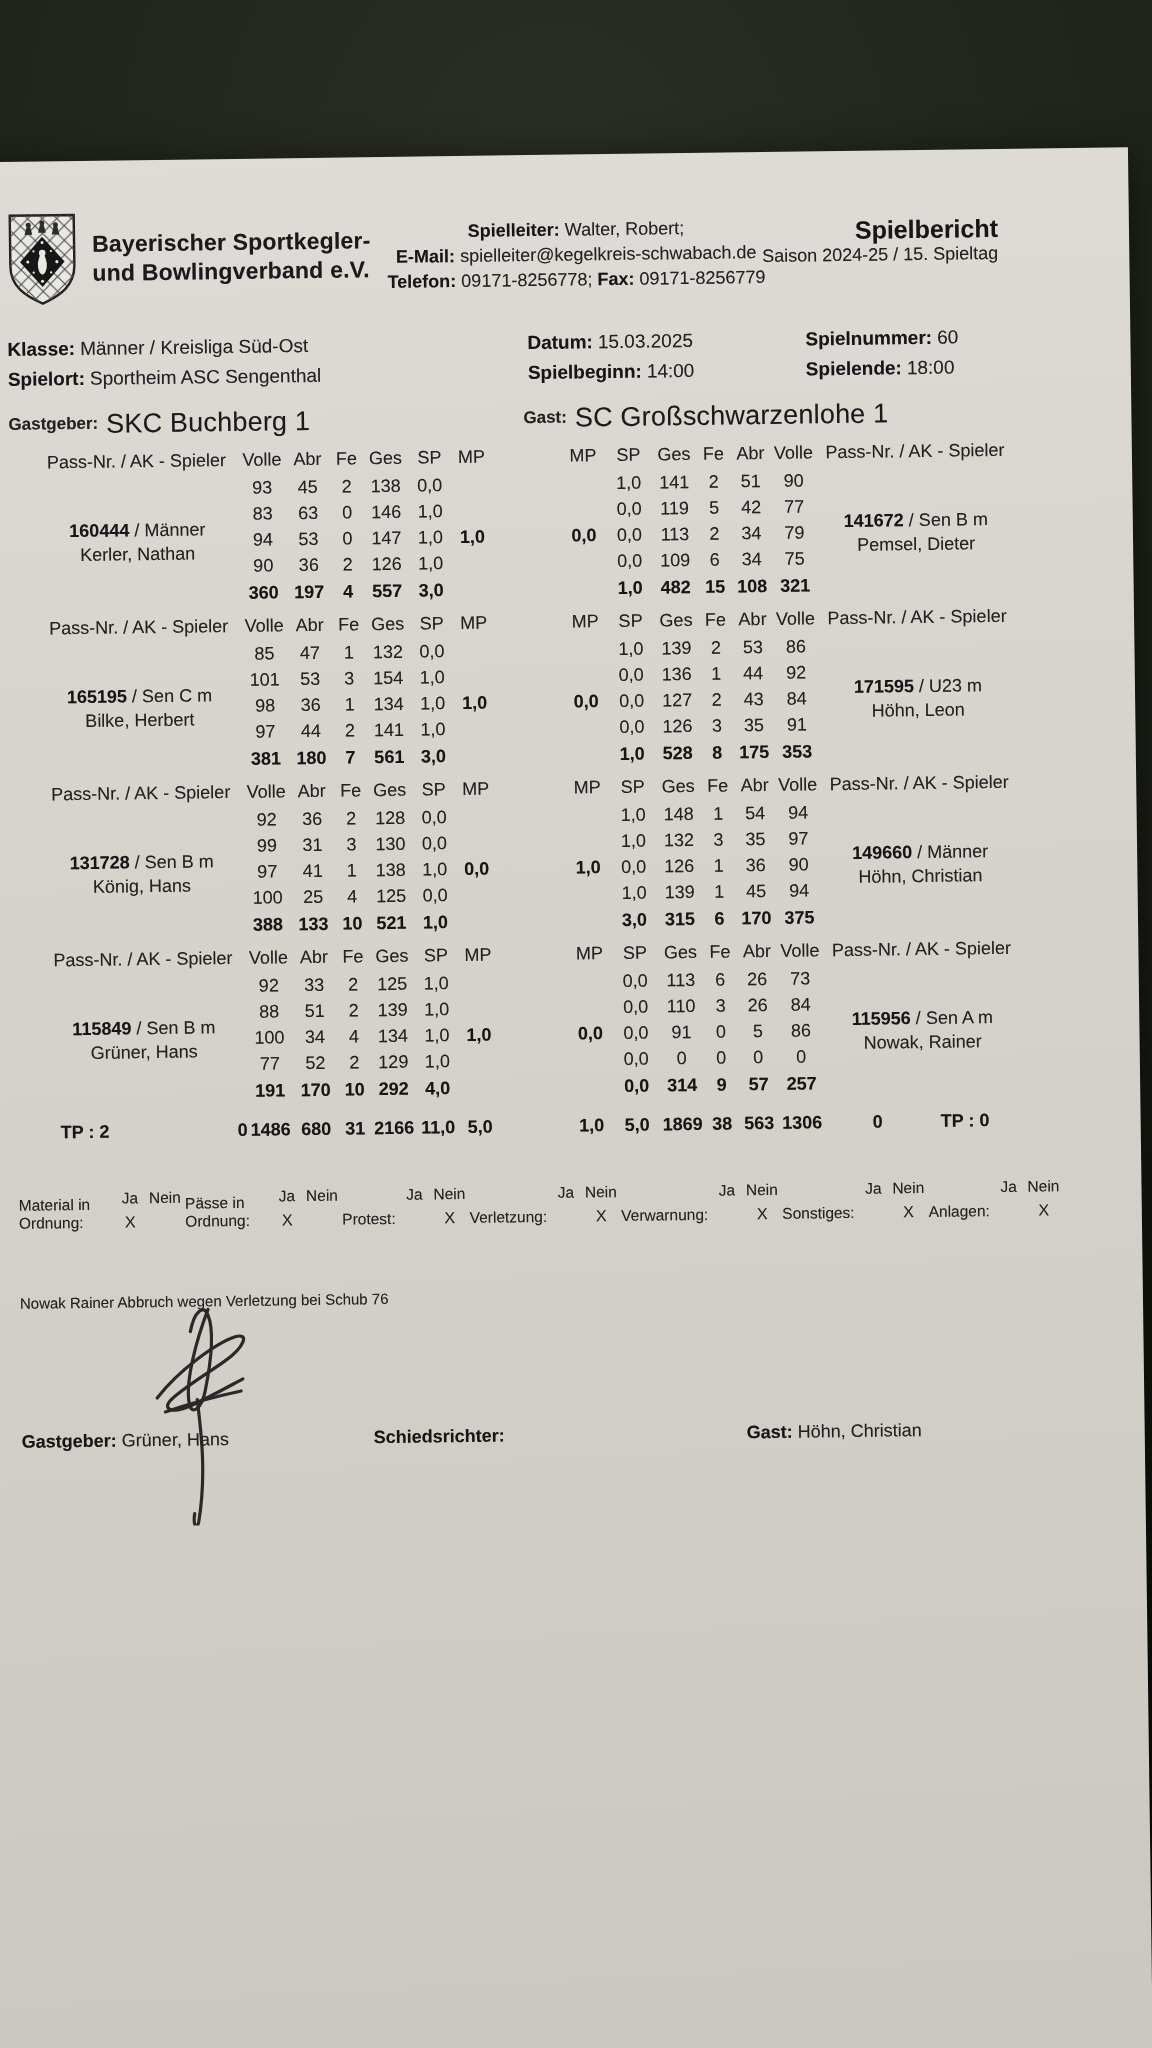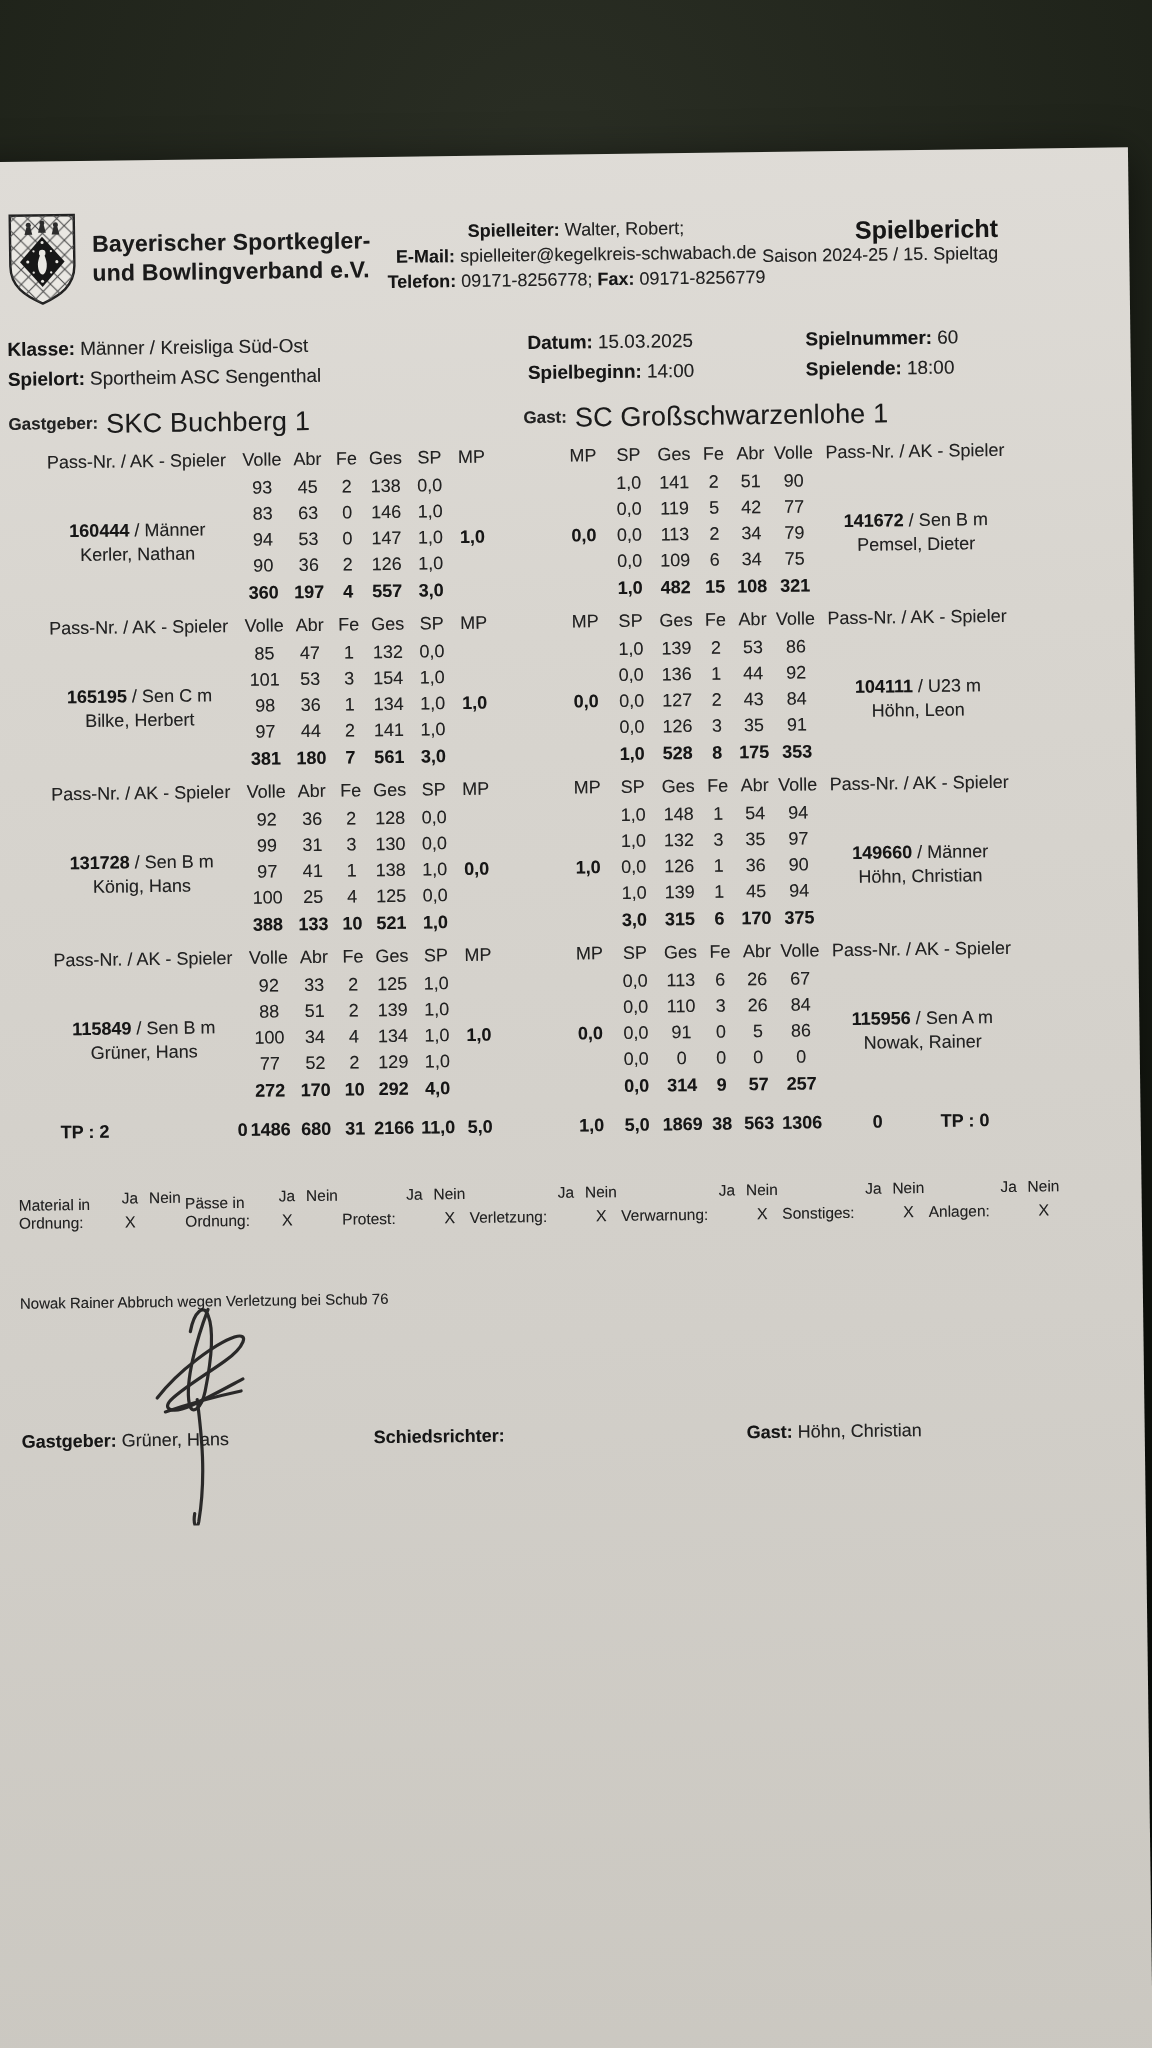--- a/index.html
+++ b/index.html
@@ -254,21 +254,21 @@
             <div class="hdr" style="grid-area: 1 / 11;">Ges</div>
             <div class="hdr" style="grid-area: 1 / 12;">Fe</div>
             <div class="hdr" style="grid-area: 1 / 13;">Abr</div>
             <div class="hdr" style="grid-area: 1 / 14;">Volle</div>
             <div class="hdr" style="grid-area: 1 / 15;">Pass-Nr. / AK - Spieler</div>
             <div class="player-cell" style="grid-column: 1;">
               <div><b class="bd">165195</b><span> / </span><span>Sen C m</span></div>
               <div>Bilke, Herbert</div>
             </div>
             <div class="player-cell" style="grid-column: 15;">
-              <div><b class="bd">104111</b><span> / </span><span>U23 m</span></div>
+              <div><b class="bd">171595</b><span> / </span><span>U23 m</span></div>
               <div>Höhn, Leon</div>
             </div>
             <div class="num" style="grid-area: 2 / 2;">85</div>
             <div class="num" style="grid-area: 2 / 3;">47</div>
             <div class="num" style="grid-area: 2 / 4;">1</div>
             <div class="num" style="grid-area: 2 / 5;">132</div>
             <div class="num" style="grid-area: 2 / 6;">0,0</div>
             <div class="num" style="grid-area: 3 / 2;">101</div>
             <div class="num" style="grid-area: 3 / 3;">53</div>
             <div class="num" style="grid-area: 3 / 4;">3</div>
@@ -433,39 +433,39 @@
             <div class="num" style="grid-area: 4 / 6;">1,0</div>
             <div class="num" style="grid-area: 5 / 2;">77</div>
             <div class="num" style="grid-area: 5 / 3;">52</div>
             <div class="num" style="grid-area: 5 / 4;">2</div>
             <div class="num" style="grid-area: 5 / 5;">129</div>
             <div class="num" style="grid-area: 5 / 6;">1,0</div>
             <div class="num" style="grid-area: 2 / 10;">0,0</div>
             <div class="num" style="grid-area: 2 / 11;">113</div>
             <div class="num" style="grid-area: 2 / 12;">6</div>
             <div class="num" style="grid-area: 2 / 13;">26</div>
-            <div class="num" style="grid-area: 2 / 14;">67</div>
+            <div class="num" style="grid-area: 2 / 14;">73</div>
             <div class="num" style="grid-area: 3 / 10;">0,0</div>
             <div class="num" style="grid-area: 3 / 11;">110</div>
             <div class="num" style="grid-area: 3 / 12;">3</div>
             <div class="num" style="grid-area: 3 / 13;">26</div>
             <div class="num" style="grid-area: 3 / 14;">84</div>
             <div class="num" style="grid-area: 4 / 10;">0,0</div>
             <div class="num" style="grid-area: 4 / 11;">91</div>
             <div class="num" style="grid-area: 4 / 12;">0</div>
             <div class="num" style="grid-area: 4 / 13;">5</div>
             <div class="num" style="grid-area: 4 / 14;">86</div>
             <div class="num" style="grid-area: 5 / 10;">0,0</div>
             <div class="num" style="grid-area: 5 / 11;">0</div>
             <div class="num" style="grid-area: 5 / 12;">0</div>
             <div class="num" style="grid-area: 5 / 13;">0</div>
             <div class="num" style="grid-area: 5 / 14;">0</div>
             <div class="num bd" style="grid-area: 4 / 7;">1,0</div>
             <div class="num bd" style="grid-area: 4 / 9;">0,0</div>
-            <div class="num bd" style="grid-area: 6 / 2;">272</div>
+            <div class="num bd" style="grid-area: 6 / 2;">191</div>
             <div class="num bd" style="grid-area: 6 / 3;">170</div>
             <div class="num bd" style="grid-area: 6 / 4;">10</div>
             <div class="num bd" style="grid-area: 6 / 5;">292</div>
             <div class="num bd" style="grid-area: 6 / 6;">4,0</div>
             <div class="num bd" style="grid-area: 6 / 10;">0,0</div>
             <div class="num bd" style="grid-area: 6 / 11;">314</div>
             <div class="num bd" style="grid-area: 6 / 12;">9</div>
             <div class="num bd" style="grid-area: 6 / 13;">57</div>
             <div class="num bd" style="grid-area: 6 / 14;">257</div>
           </div>

